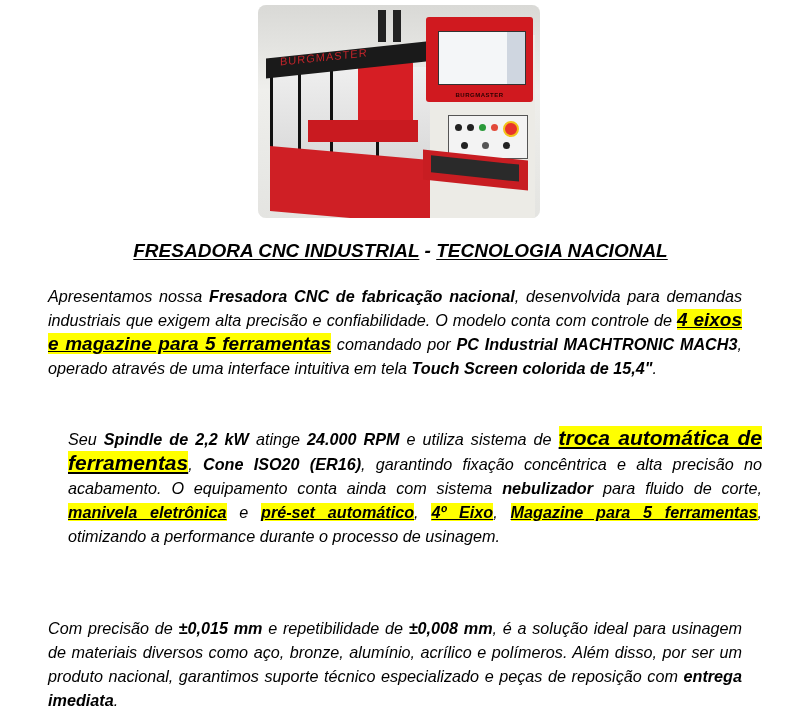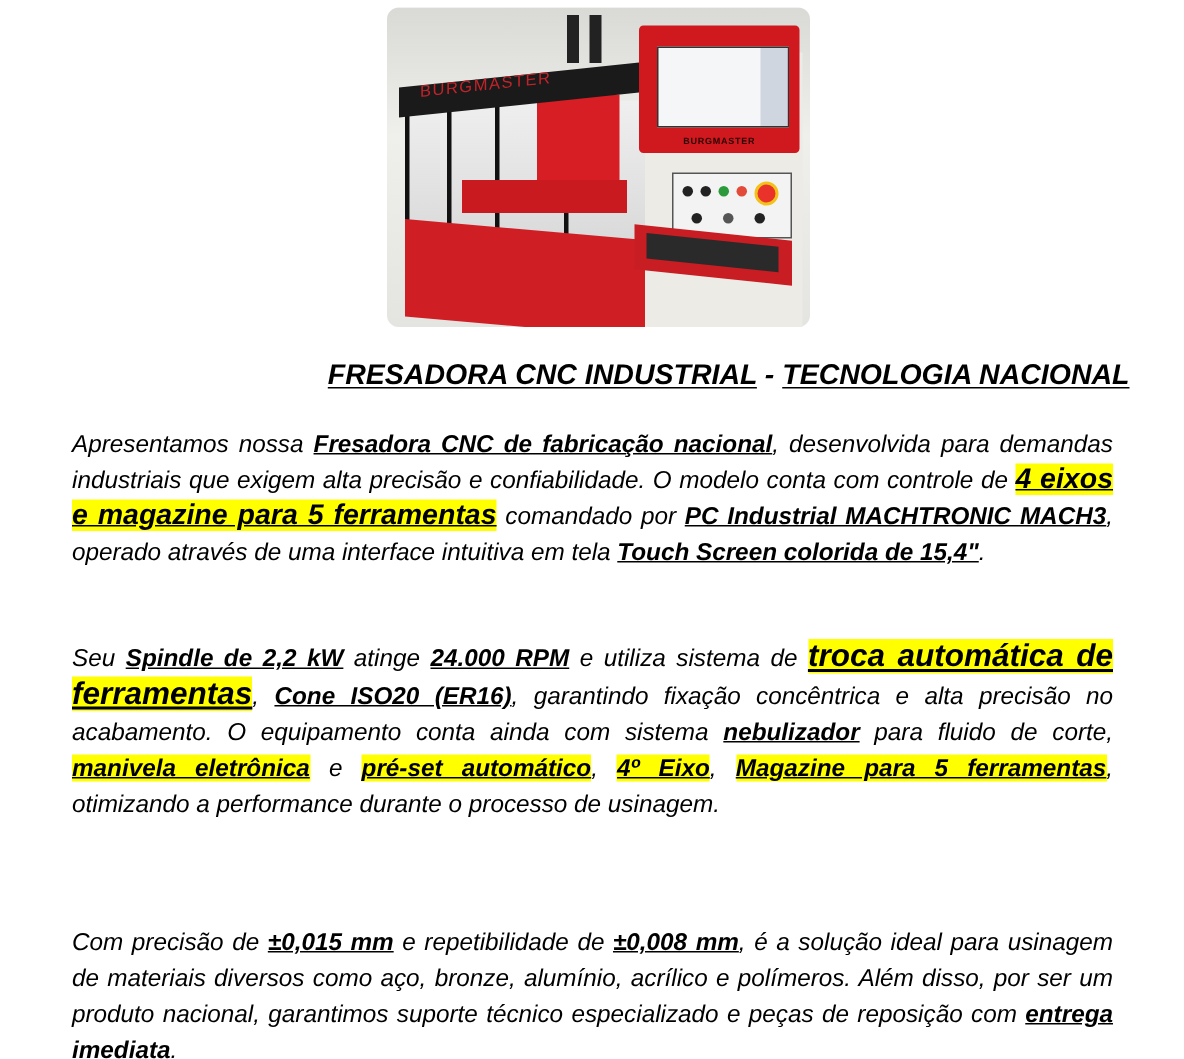--- a/index.html
+++ b/index.html
@@ -22,30 +22,30 @@
   .photo .panel { position:absolute; left:172px; top:30px; width:105px; height:183px; background:#ecebe6; }
   .photo .monitor { position:absolute; left:168px; top:12px; width:107px; height:85px; background:#d0191f; border-radius:3px; }
   .photo .screen { position:absolute; left:12px; top:14px; width:86px; height:52px; background:#f4f6f8; border:1px solid #333; }
   .photo .screen .side { position:absolute; right:0; top:0; width:18px; height:100%; background:#cfd6e0; }
   .photo .mon-label { position:absolute; left:0; width:100%; bottom:4px; text-align:center; font-size:6px; font-weight:bold; color:#2a0000; letter-spacing:0.5px; }
   .photo .controls { position:absolute; left:190px; top:110px; width:78px; height:42px; background:#f3f3f3; border:1px solid #555; }
   .photo .btn { position:absolute; width:7px; height:7px; border-radius:50%; }
   .photo .keyboard-tray { position:absolute; left:165px; top:150px; width:105px; height:30px; background:#c81d22; transform:skewY(6deg); }
   .photo .keyboard { position:absolute; left:8px; top:5px; width:88px; height:17px; background:#2a2a2a; }
 
-  .title { position:absolute; left:0; top:240px; width:753px; text-align:right;
-           font-size:19px; font-weight:bold; font-style:italic; }
+  .title { position:absolute; left:0; top:240px; width:753px; text-align:center;
+           font-size:19px; font-weight:bold; font-style:italic;padding-left:24px; }
   .title u { text-decoration:underline; text-underline-offset:2px; }
   .para { position:absolute; left:48px; width:694px; font-size:16.2px; line-height:24px;
           font-style:italic; text-align:justify; }
-  .para b { font-weight:bold;text-decoration:underline; }
+  .para b { font-weight:bold; }
   .hl { background:#ffff00; font-weight:bold; text-decoration:underline; }
   .hl-big { background:#ffff00; font-weight:bold; text-decoration:underline; font-size:21px; }
   #p1 { top:284px; }
-  #p2 { top:426px; }
+  #p2 { top:426px;margin-left:20px; }
   #p3 { top:598px;margin-top:18px; }
 </style>
 </head>
 <body>
 
 <div class="photo">
   <div class="wall"></div>
   <div class="post" style="left:120px"></div>
   <div class="post" style="left:135px"></div>
   <div class="enclosure"></div>

